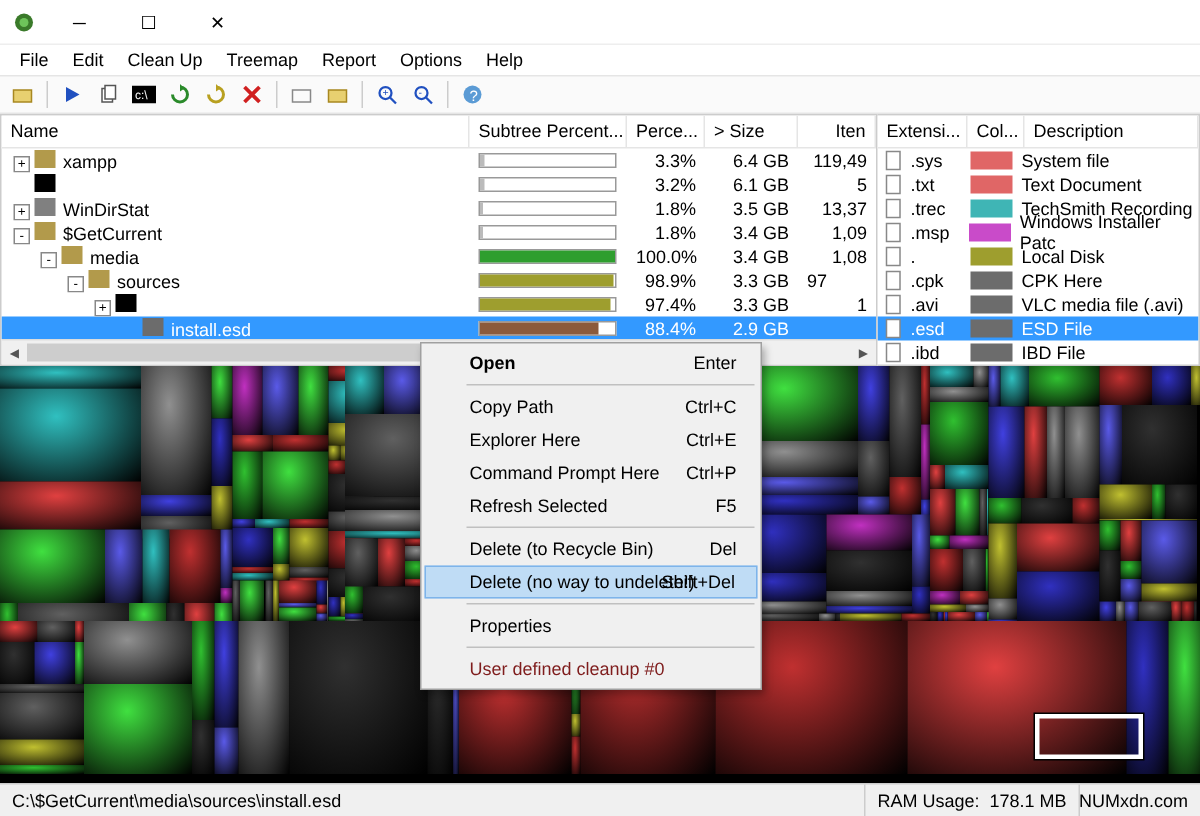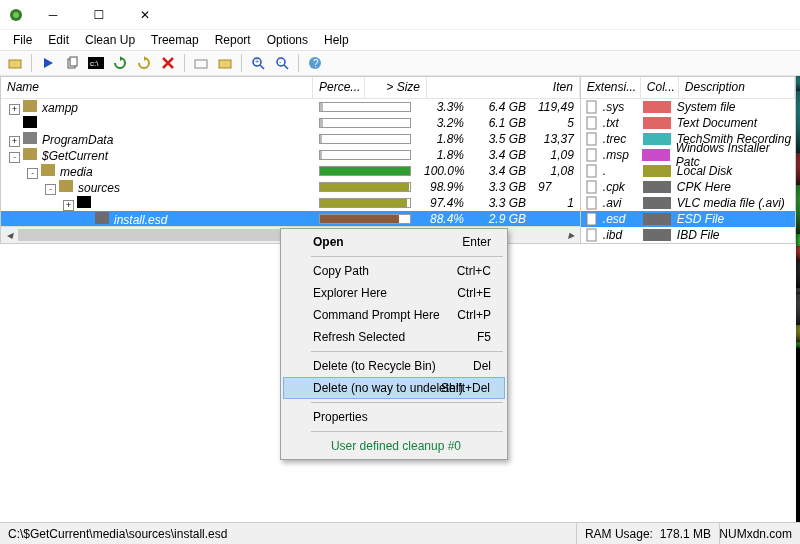--- a/index.html
+++ b/index.html
@@ -7,21 +7,21 @@
 .titlebar { height: 30px; background: #fff; display: flex; align-items: center; padding-left: 8px; border-bottom: 1px solid #eee; }
 .titlebar .icon { width: 16px; height: 16px; margin-right: 6px; }
 .titlebar .title { flex: 1; font-size: 12px; }
 .winbtns { display: flex; }
 .winbtn { width: 46px; height: 30px; display: flex; align-items: center; justify-content: center; font-family: sans-serif; }
 .menubar { height: 20px; display: flex; align-items: center; padding-left: 6px; gap: 2px; }
 .menuitem { padding: 2px 7px; font-size: 12px; }
 .toolbar { height: 26px; display: flex; align-items: center; padding-left: 4px; gap: 2px; border-top: 1px solid #e5e5e5; border-bottom: 1px solid #e5e5e5; background: #fafafa; }
 .tbtn { width: 22px; height: 22px; display: flex; align-items: center; justify-content: center; border: 1px solid transparent; }
 .tsep { width: 1px; height: 18px; background: #ccc; margin: 0 3px; }
-.panes { flex: 1; display: flex; flex-direction: row; min-height: 0; font-style: italic; }
+.panes { flex: 1; display: flex; flex-direction: column; min-height: 0; }
 .top-panes { height: 168px; display: flex; min-height: 0; }
 .tree-pane { flex: 1; border: 1px solid #ccc; display: flex; flex-direction: column; min-width: 0; overflow: hidden; }
 .ext-pane { width: 215px; border: 1px solid #ccc; border-left: none; display: flex; flex-direction: column; overflow: hidden; }
 .cols { height: 22px; display: flex; background: #fff; border-bottom: 1px solid #e5e5e5; }
 .col { padding: 3px 6px; font-size: 12px; border-right: 1px solid #e5e5e5; white-space: nowrap; overflow: hidden; }
 .rows { flex: 1; overflow: hidden; position: relative; }
 .row { height: 16px; display: flex; align-items: center; font-size: 12px; white-space: nowrap; }
 .row.selected { background: #3399ff; color: #fff; }
 .row .cell { overflow: hidden; padding: 0 6px; }
 .twisty { width: 11px; height: 11px; border: 1px solid #888; display: inline-flex; align-items: center; justify-content: center; font-size: 9px; line-height: 1; margin-right: 3px; background: #fff; color: #000; }
@@ -34,21 +34,21 @@
 .scrollh .track { flex: 1; position: relative; }
 .scrollh .thumb { position: absolute; top: 2px; bottom: 2px; left: 0; width: 120px; background: #cdcdcd; }
 .ext-row { height: 16px; display: flex; align-items: center; font-size: 12px; }
 .ext-row.selected { background: #3399ff; color: #fff; }
 .colbox { width: 28px; height: 12px; display: inline-block; margin: 0 6px; }
 .treemap { flex: 1; position: relative; background: #000; overflow: hidden; }
 .tm-block { position: absolute; }
 .ctxmenu { position: absolute; width: 228px; background: #f0f0f0; border: 1px solid #a0a0a0; box-shadow: 2px 3px 5px rgba(0,0,0,.3); z-index: 100; padding: 2px; }
 .ctxitem { height: 22px; display: flex; align-items: center; padding: 0 26px 0 30px; font-size: 12px; position: relative; }
 .ctxitem.hover { background: #bfdcf5; border: 1px solid #7eb4ea; padding: 0 25px 0 29px; }
-.ctxitem.disabled { color: #15803d; justify-content: center; }
+.ctxitem.disabled { color: #7f1d1d; }
 .ctxitem .shortcut { position: absolute; right: 14px; }
 .ctxsep { height: 1px; background: #c0c0c0; margin: 3px 2px 3px 28px; }
 .statusbar { height: 22px; border-top: 1px solid #ccc; display: flex; align-items: center; font-size: 12px; background: #f0f0f0; }
 .status-cell { padding: 0 8px; border-right: 1px solid #ccc; height: 100%; display: flex; align-items: center; }
 .status-cell.grow { flex: 1; }
 .tm-highlight { position: absolute; border: 3px solid #fff; box-shadow: 0 0 0 1px #000; }
 </style>
 </head>
 <body>
 
@@ -151,22 +151,23 @@
       </svg>
     </div>
 </div>
 
 <div class="panes">
   <div class="top-panes">
 
     <div class="tree-pane">
       <div class="cols">
         <div class="col" style="width:312px">Name</div>
+        <div class="col" style="width:105px">Subtree Percent...</div>
         <div class="col" style="width:52px;text-align:right">Perce...</div>
-        <div class="col" style="width:62px;text-align:right">&gt; Size</div>
+        <div class="col" style="width:62px;text-align:left">&gt; Size</div>
         <div class="col" style="flex:1;text-align:right">Iten</div>
       </div>
       <div class="rows" id="tree-rows">
           <div class="row">
             <div class="cell" style="width: 312px; padding-left: 8px;"><span class="twisty">+</span><span class="rect-ico" style="background:#b29a4b"></span><span>xampp</span></div>
             <div class="cell" style="width: 105px;">
               <div class="bar">
                 <div style="width:3.3%;background:#bbb"></div>
               </div>
             </div>
@@ -179,21 +180,21 @@
             <div class="cell" style="width: 105px;">
               <div class="bar">
                 <div style="width:3.2%;background:#bbb"></div>
               </div>
             </div>
             <div class="cell" style="width: 52px; text-align: right;">3.2%</div>
             <div class="cell" style="width: 62px; text-align: right;">6.1 GB</div>
             <div class="cell" style="flex: 1 1 0%; text-align: right;">5</div>
           </div>
           <div class="row">
-            <div class="cell" style="width: 312px; padding-left: 8px;"><span class="twisty">+</span><span class="rect-ico" style="background:#808080"></span><span>ProgramData</span></div>
+            <div class="cell" style="width: 312px; padding-left: 8px;"><span class="twisty">+</span><span class="rect-ico" style="background:#808080"></span><span>WinDirStat</span></div>
             <div class="cell" style="width: 105px;">
               <div class="bar">
                 <div style="width:1.8%;background:#bbb"></div>
               </div>
             </div>
             <div class="cell" style="width: 52px; text-align: right;">1.8%</div>
             <div class="cell" style="width: 62px; text-align: right;">3.5 GB</div>
             <div class="cell" style="flex: 1 1 0%; text-align: right;">13,37</div>
           </div>
           <div class="row">

